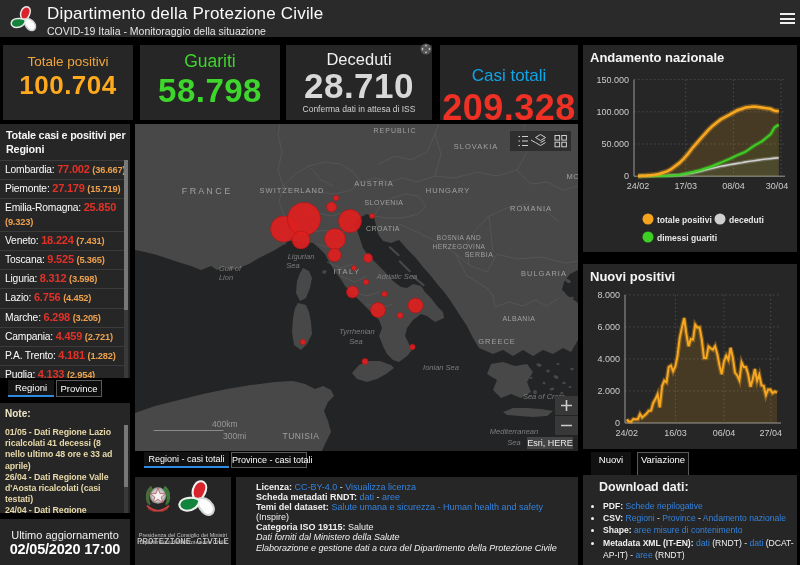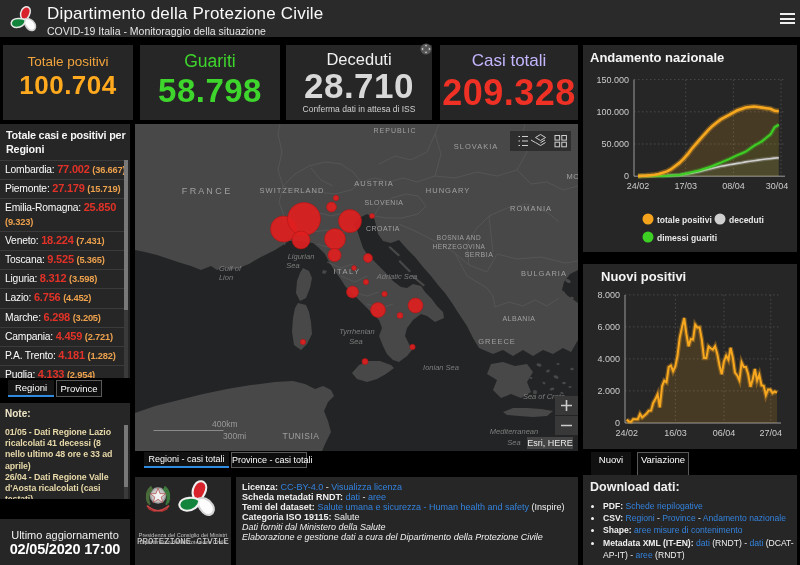--- a/index.html
+++ b/index.html
@@ -39,21 +39,21 @@
 <div class="panel" style="left:286px;top:45px;width:146px;height:75px;text-align:center">
   <div style="margin-top:5px;font-size:16.5px;color:#f0f0f0">Deceduti</div>
   <div style="margin-top:-3px;font-size:35px;font-weight:600;color:#d8d8d8;letter-spacing:.5px">28.710</div>
   <div style="margin-top:-2px;font-size:8.5px;color:#d0d0d0">Conferma dati in attesa di ISS</div>
   <svg class="abs" style="right:0px;top:-2px" width="12" height="12" viewBox="0 0 13 13">
       <circle cx="6.5" cy="6.5" r="6" fill="#555555"></circle>
       <path d="M6.5 1.5 L8 3.5 L5 3.5 Z M6.5 11.5 L8 9.5 L5 9.5 Z M1.5 6.5 L3.5 5 L3.5 8 Z M11.5 6.5 L9.5 5 L9.5 8 Z" fill="#cccccc"></path>
     </svg>
 </div>
 <div class="panel" style="left:440px;top:45px;width:138px;height:75px;text-align:center">
-  <div style="margin-top:6px;font-size:17px;color:#c4b5fd">Casi totali</div>
+  <div style="margin-top:21px;font-size:17px;color:#0ea5e9">Casi totali</div>
   <div style="margin-top:1px;font-size:36px;font-weight:600;color:#ee3124;letter-spacing:.5px">209.328</div>
 </div>
 
 <div class="panel" style="left:0;top:124px;width:130px;height:254px;overflow:hidden">
   <div style="padding:5px 0 4px 6px;font-size:10.8px;font-weight:bold;color:#f5f5f5;line-height:13.5px;letter-spacing:-0.2px;white-space:nowrap">Totale casi e positivi per<br>Regioni</div>
   <div id="rlist" style="font-size:10.3px;color:#fafafa">
     <div class="rrow">Lombardia: <span class="rn">77.002</span> <span class="ro">(36.667)</span></div>
     <div class="rrow">Piemonte: <span class="rn">27.179</span> <span class="ro">(15.719)</span></div>
     <div class="rrow">Emilia-Romagna: <span class="rn">25.850</span><br><span class="ro">(9.323)</span></div>
     <div class="rrow">Veneto: <span class="rn">18.224</span> <span class="ro">(7.431)</span></div>
@@ -65,21 +65,21 @@
     <div class="rrow">P.A. Trento: <span class="rn">4.181</span> <span class="ro">(1.282)</span></div>
     <div class="rrow">Puglia: <span class="rn">4.133</span> <span class="ro">(2.954)</span></div>
   </div>
   <div class="abs" style="right:2px;top:36px;width:4px;height:218px;background:#3a3a3a"></div>
   <div class="abs" style="right:2px;top:36px;width:4px;height:150px;background:#787878"></div>
 </div>
 
 <div class="abs" style="left:8px;top:380px;width:46px;height:17px;background:#151515;border-bottom:2px solid #2f8ae0;color:#fff;font-size:9.5px;text-align:center;line-height:16px">Regioni</div>
 <div class="abs" style="left:56px;top:380px;width:46px;height:17px;background:#0d0d0d;border:1px solid #5a5a5a;color:#fff;font-size:9.5px;text-align:center;line-height:15px">Province</div>
 
-<div class="panel" style="left:0;top:403px;width:130px;height:96px;overflow:hidden">
+<div class="panel" style="left:0;top:403px;width:130px;height:110px;overflow:hidden">
   <div style="padding:5px 6px 0 5px;font-size:10px;font-weight:bold;color:#efe6c8">Note:</div>
   <div style="padding:8px 8px 0 5px;font-size:8.8px;font-weight:bold;color:#e6d8a8;line-height:11.2px;letter-spacing:-0.1px">01/05 - Dati Regione Lazio ricalcolati 41 decessi (8 nello ultimo 48 ore e 33 ad aprile)<br>26/04 - Dati Regione Valle d'Aosta ricalcolati (casi testati)<br>24/04 - Dati Regione Sardegna ricalcolati (1.237 tamponi aggiunti)</div>
   <div class="abs" style="right:2px;top:22px;width:4px;height:88px;background:#3a3a3a"></div>
   <div class="abs" style="right:2px;top:22px;width:4px;height:62px;background:#787878"></div>
 </div>
 
 <div class="panel" style="left:0;top:519px;width:130px;height:46px;text-align:center">
   <div style="margin-top:10px;font-size:11px;color:#f0f0f0">Ultimo aggiornamento</div>
   <div style="font-size:14.5px;font-weight:bold;color:#fff;letter-spacing:-0.2px">02/05/2020 17:00</div>
 </div>
@@ -229,21 +229,21 @@
         <text x="74" y="177.5" font-size="8.5" font-weight="bold" fill="#e8e8e8">totale positivi</text>
 <circle cx="137" cy="174" r="5.5" fill="#cfcfcf"></circle>
         <text x="146" y="177.5" font-size="8.5" font-weight="bold" fill="#e8e8e8">deceduti</text>
 <circle cx="65" cy="192" r="5.5" fill="#3ecf24"></circle>
         <text x="74" y="195.5" font-size="8.5" font-weight="bold" fill="#e8e8e8">dimessi guariti</text>
 </g>
     </svg>
 </div>
 
 <div class="panel" style="left:583px;top:264px;width:214px;height:185px;overflow:hidden">
-  <div style="padding:5px 0 0 18px;font-size:13px;font-weight:bold;color:#f5f5f5">Nuovi positivi</div>
+  <div style="padding:5px 0 0 7px;font-size:13px;font-weight:bold;color:#f5f5f5">Nuovi positivi</div>
   <svg class="abs" style="left:0;top:0" width="214" height="185" viewBox="0 0 214 185">
       <g font-family="Liberation Sans,sans-serif">
 <g stroke="#4a4a4a" stroke-width="1" stroke-dasharray="1.5,2.5" fill="none">
 <path d="M42,30.9 H198"></path>
 <path d="M42,62.9 H198"></path>
 <path d="M42,94.9 H198"></path>
 <path d="M42,126.9 H198"></path>
 <path d="M92.4,30.9 V159"></path>
 <path d="M141.0,30.9 V159"></path>
 <path d="M187.8,30.9 V159"></path>
@@ -286,32 +286,32 @@
       <path d="M-0.6,0.8 C-4.4,-0.6 -6.2,-5.2 -4.9,-9.6 C-4,-12.6 -1.4,-14.4 1,-13.4 C3.3,-12.4 4.2,-9.2 3.4,-5.6 C2.7,-2.4 1.4,0.2 -0.6,0.8 Z" fill="#d8222c" stroke="#f0f0f0" stroke-width="1.5" stroke-linejoin="round" transform="rotate(14)"></path>
       <path d="M-0.6,0.8 C-4.4,-0.6 -6.2,-5.2 -4.9,-9.6 C-4,-12.6 -1.4,-14.4 1,-13.4 C3.3,-12.4 4.2,-9.2 3.4,-5.6 C2.7,-2.4 1.4,0.2 -0.6,0.8 Z" fill="#fdfdfd" stroke="#d5d5d5" stroke-width="1.5" stroke-linejoin="round" transform="rotate(134)"></path>
       <path d="M-0.6,0.8 C-4.4,-0.6 -6.2,-5.2 -4.9,-9.6 C-4,-12.6 -1.4,-14.4 1,-13.4 C3.3,-12.4 4.2,-9.2 3.4,-5.6 C2.7,-2.4 1.4,0.2 -0.6,0.8 Z" fill="#13843b" stroke="#f0f0f0" stroke-width="1.5" stroke-linejoin="round" transform="rotate(254)"></path>
     </g>
   </svg>
   <div class="abs" style="left:0;top:60px;width:96px;text-align:center;font-family:Liberation Mono, monospace;font-size:9px;color:#d8d8d8;letter-spacing:0px;white-space:nowrap">PROTEZIONE CIVILE</div>
   <div class="abs" style="left:0;top:55px;width:96px;text-align:center;font-size:5.5px;color:#c0c0c0;line-height:7px;white-space:nowrap">Presidenza del Consiglio dei Ministri<br>Dipartimento della Protezione Civile</div>
 </div>
 
 <div class="panel" style="left:236px;top:477px;width:342px;height:88px;font-size:9px;color:#f0f0f0">
-  <div style="padding:5px 0 0 6px;line-height:10.1px">
+  <div style="padding:5px 0 0 20px;line-height:10.1px">
     <div><b>Licenza:</b> <span class="lk">CC-BY-4.0</span> - <span class="lk">Visualizza licenza</span></div>
     <div><b>Scheda metadati RNDT:</b> <span class="lk">dati</span> - <span class="lk">aree</span></div>
     <div><b>Temi del dataset:</b> <span class="lk">Salute umana e sicurezza - Human health and safety</span> (Inspire)</div>
     <div><b>Categoria ISO 19115:</b> Salute</div>
     <div style="font-style:italic">Dati forniti dal Ministero della Salute</div>
     <div style="font-style:italic">Elaborazione e gestione dati a cura del Dipartimento della Protezione Civile</div>
   </div>
 </div>
 
 <div class="panel" style="left:583px;top:475px;width:214px;height:90px;color:#f0f0f0">
-  <div style="padding:5px 0 0 7px;font-size:12.5px;font-weight:bold">Download dati:</div>
+  <div style="padding:5px 0 0 16px;font-size:12.5px;font-weight:bold">Download dati:</div>
   <ul style="margin:6px 0 0 20px;font-size:8.6px;line-height:12.2px">
     <li><b>PDF:</b> <span class="lk">Schede riepilogative</span></li>
     <li><b>CSV:</b> <span class="lk">Regioni</span> - <span class="lk">Province</span> - <span class="lk">Andamento nazionale</span></li>
     <li><b>Shape:</b> <span class="lk">aree misure di contenimento</span></li>
     <li><b>Metadata XML (IT-EN):</b> <span class="lk">dati</span> (RNDT) - <span class="lk">dati</span> (DCAT-AP-IT) - <span class="lk">aree</span> (RNDT)</li>
   </ul>
 </div>
 <style>.lk{color:#3382dd}</style>
 
 </body></html>

